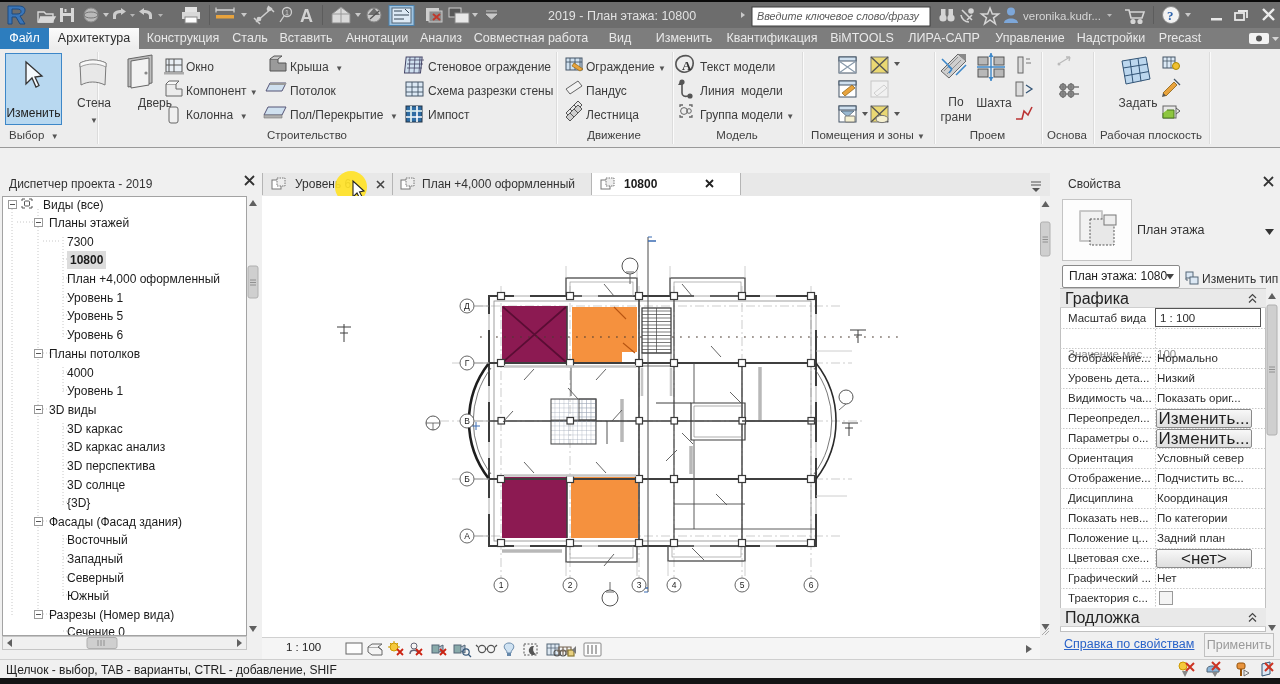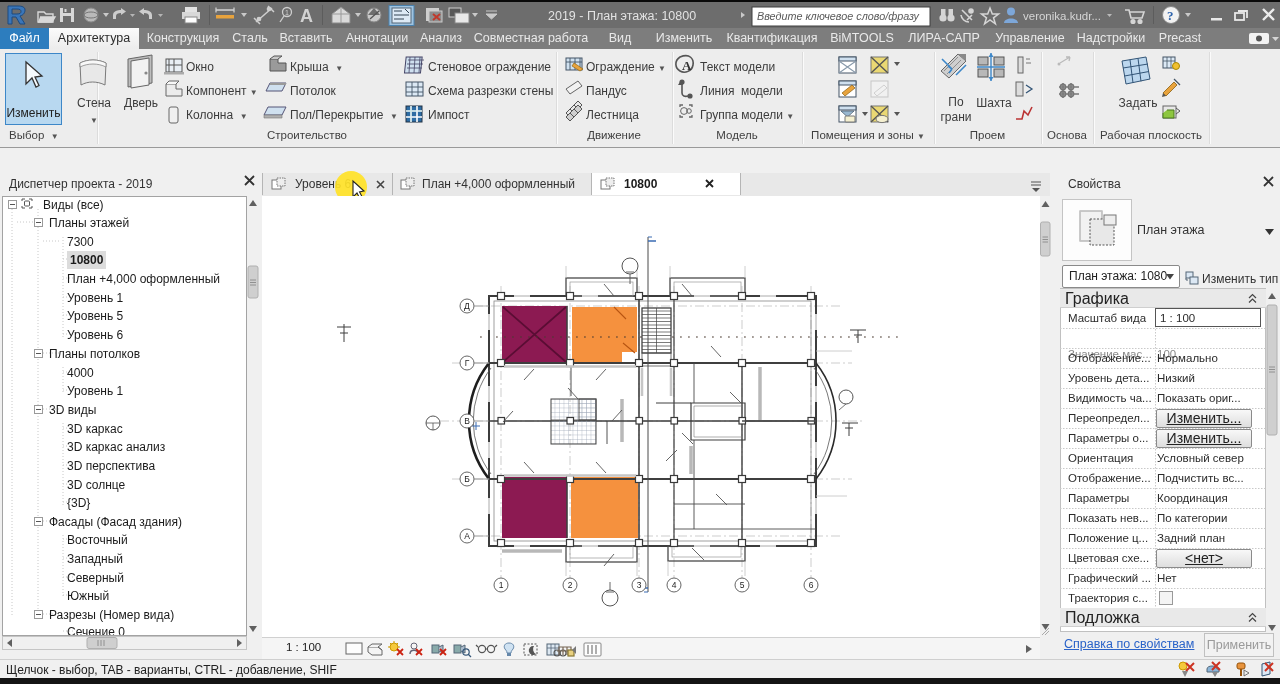--- a/index.html
+++ b/index.html
@@ -19,21 +19,21 @@
 .vtab{position:absolute;top:0;height:22px;line-height:22px;font-size:12px;color:#333;border-right:1px solid #b5b5b5;background:#e8e8e8;}
 #canvas{left:262px;top:196px;width:778px;height:441px;background:#fff;}
 #viewbar{left:262px;top:637px;width:778px;height:22px;background:#f5f5f5;border-top:1px solid #d0d0d0;box-sizing:border-box;}
 #props{left:1056px;top:173px;width:224px;height:486px;background:#f0f0f0;}
 #statusbar{left:0;top:659px;width:1280px;height:19px;background:#f0f0f0;border-top:1px solid #cfcfcf;box-sizing:border-box;}
 #blackstrip{left:0;top:678px;width:1280px;height:6px;background:#141414;}
 .sb{background:#f0f0f0;}
 .prow{position:absolute;left:1060px;width:206px;height:20px;font-size:11.5px;color:#2b2b2b;}
 .plab{position:absolute;left:8px;top:0;width:86px;height:20px;line-height:20px;overflow:hidden;white-space:nowrap;}
 .pval{position:absolute;left:97px;top:0;width:107px;height:20px;line-height:20px;overflow:hidden;white-space:nowrap;}
-.pbtn{position:absolute;left:96px;top:1px;width:94px;height:17px;line-height:17px;text-align:center;background:linear-gradient(#f8f8f8,#dedede);border:1px solid #8a8a8a;border-radius:2px;font-size:14px;color:#222;text-decoration:underline;}
+.pbtn{position:absolute;left:96px;top:1px;width:94px;height:17px;line-height:17px;text-align:center;background:linear-gradient(#f8f8f8,#dedede);border:1px solid #8a8a8a;border-radius:2px;font-size:17px;color:#222;}
 .phead{position:absolute;left:1060px;width:206px;height:19px;background:#e9e9e9;border-bottom:1px solid #cfcfcf;font-size:16px;color:#222;line-height:19px;box-sizing:border-box;}
 </style></head>
 <body>
 <div class="ab" id="titlebar">
 <svg class="ab" style="left:0;top:0" width="1280" height="26" viewBox="0 0 1280 26">
 
  <path d="M8 4 L8 22 L12 22 L12 15 L16 15 L20 22 L25 22 L20 14 C24 13 25 10 25 8 C25 5 22 4 18 4 Z M12 7 L17 7 C20 7 21 8 21 9.5 C21 11 20 12 17 12 L12 12 Z" fill="#3a76b9" stroke="#1c4a80" stroke-width="1"></path>
 
  <g stroke="#d8d8d8" stroke-width="1.4" fill="none">
         <path d="M38 10 L44 10 L46 12 L53 12 L53 20 L38 20 Z"></path>
@@ -402,21 +402,21 @@
 <div class="rsm" style="left:428px;top:10px;">Стеновое ограждение</div>
 <div class="rsm" style="left:428px;top:34px;">Схема разрезки стены</div>
 <div class="rsm" style="left:428px;top:58px;">Импост</div>
 <div class="rsm" style="left:586px;top:10px;">Ограждение <span style="font-size:8px;color:#555">▼</span></div>
 <div class="rsm" style="left:586px;top:34px;">Пандус</div>
 <div class="rsm" style="left:586px;top:58px;">Лестница</div>
 <div class="rsm" style="left:700px;top:10px;">Текст модели</div>
 <div class="rsm" style="left:700px;top:34px;">Линия&nbsp; модели</div>
 <div class="rsm" style="left:700px;top:58px;">Группа модели <span style="font-size:8px;color:#555">▼</span></div>
 <div class="rsm" style="left:77px;top:46px;width:34px;text-align:center;">Стена<br><span style="font-size:8px;color:#555">▼</span></div>
-<div class="rsm" style="left:124px;top:46px;width:34px;text-align:center;">Дверь</div>
+<div class="rsm" style="left:138px;top:46px;width:34px;text-align:center;">Дверь</div>
 <div class="rsm" style="left:934px;top:46px;width:44px;text-align:center;line-height:15px;">По<br>грани</div>
 <div class="rsm" style="left:972px;top:46px;width:44px;text-align:center;">Шахта</div>
 <div class="rsm" style="left:1115px;top:46px;width:46px;text-align:center;">Задать</div>
 </div>
 <div class="ab" id="lhead"><span style="margin-left:7px">Диспетчер проекта - 2019</span></div>
 <div class="ab" id="tree">
 <svg class="ab" style="left:0;top:0" width="243" height="438" viewBox="0 0 243 438">
  <g stroke="#c8c8c8" stroke-dasharray="1 2" fill="none">
   <path d="M9 12 L9 420"></path>
         <path d="M35 12 L35 417"></path>
@@ -914,21 +914,21 @@
   </div>
 <div class="prow" style="top:448px;">
     <span class="plab">Ориентация</span>
     <span class="pval">Условный север</span>
   </div>
 <div class="prow" style="top:468px;">
     <span class="plab">Отображение...</span>
     <span class="pval">Подчистить вс...</span>
   </div>
 <div class="prow" style="top:488px;">
-    <span class="plab">Параметры</span>
+    <span class="plab">Дисциплина</span>
     <span class="pval">Координация</span>
   </div>
 <div class="prow" style="top:508px;">
     <span class="plab">Показать нев...</span>
     <span class="pval">По категории</span>
   </div>
 <div class="prow" style="top:528px;padding-left:40px;">
     <span class="plab">Положение ц...</span>
     <span class="pval">Задний план</span>
   </div>

